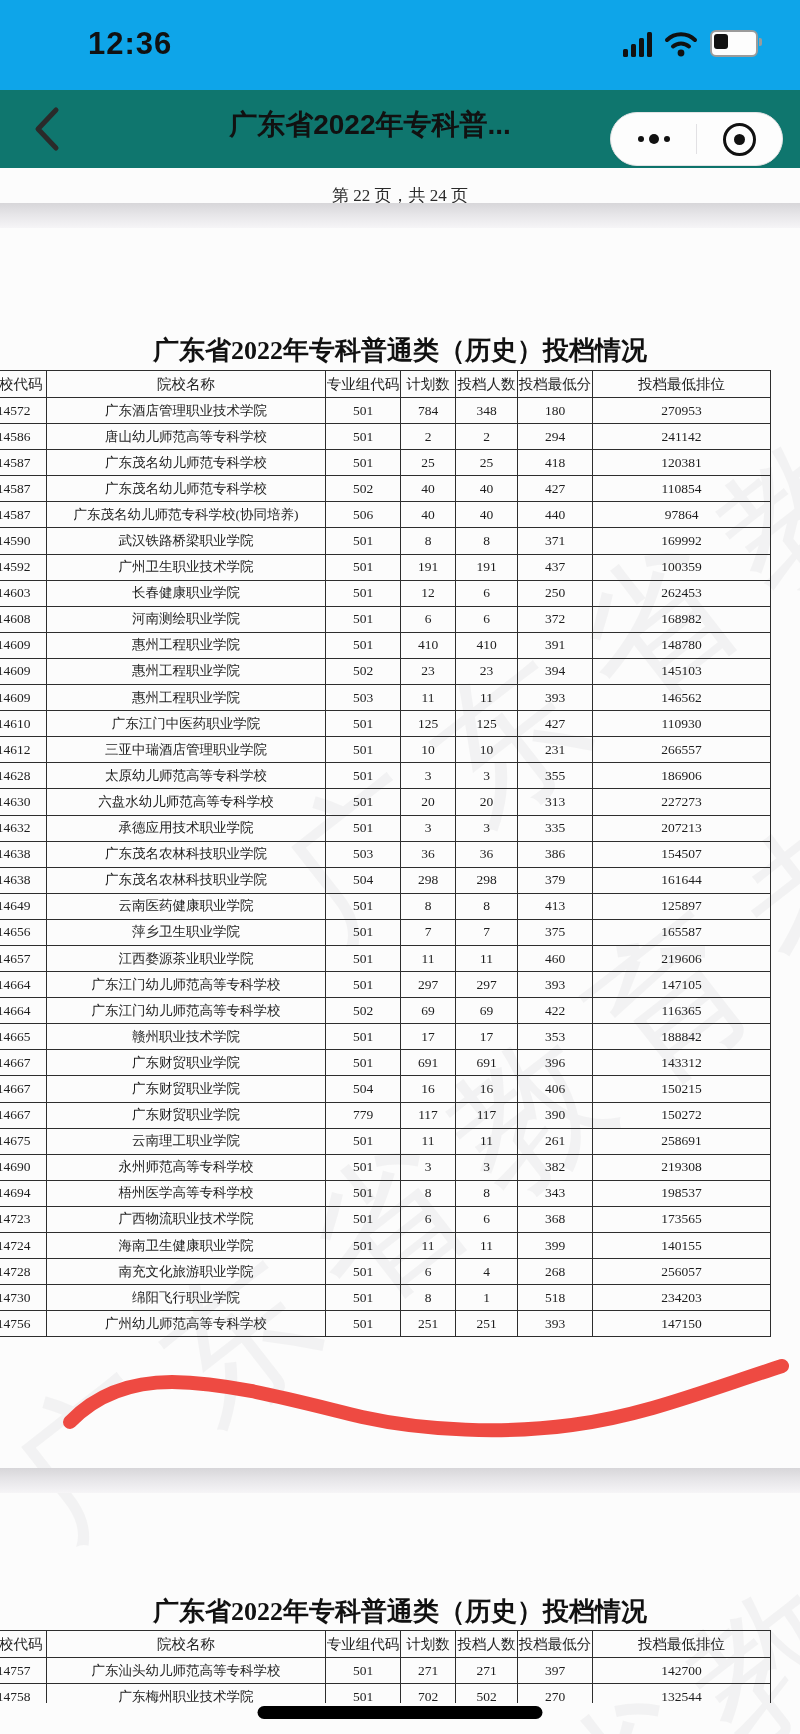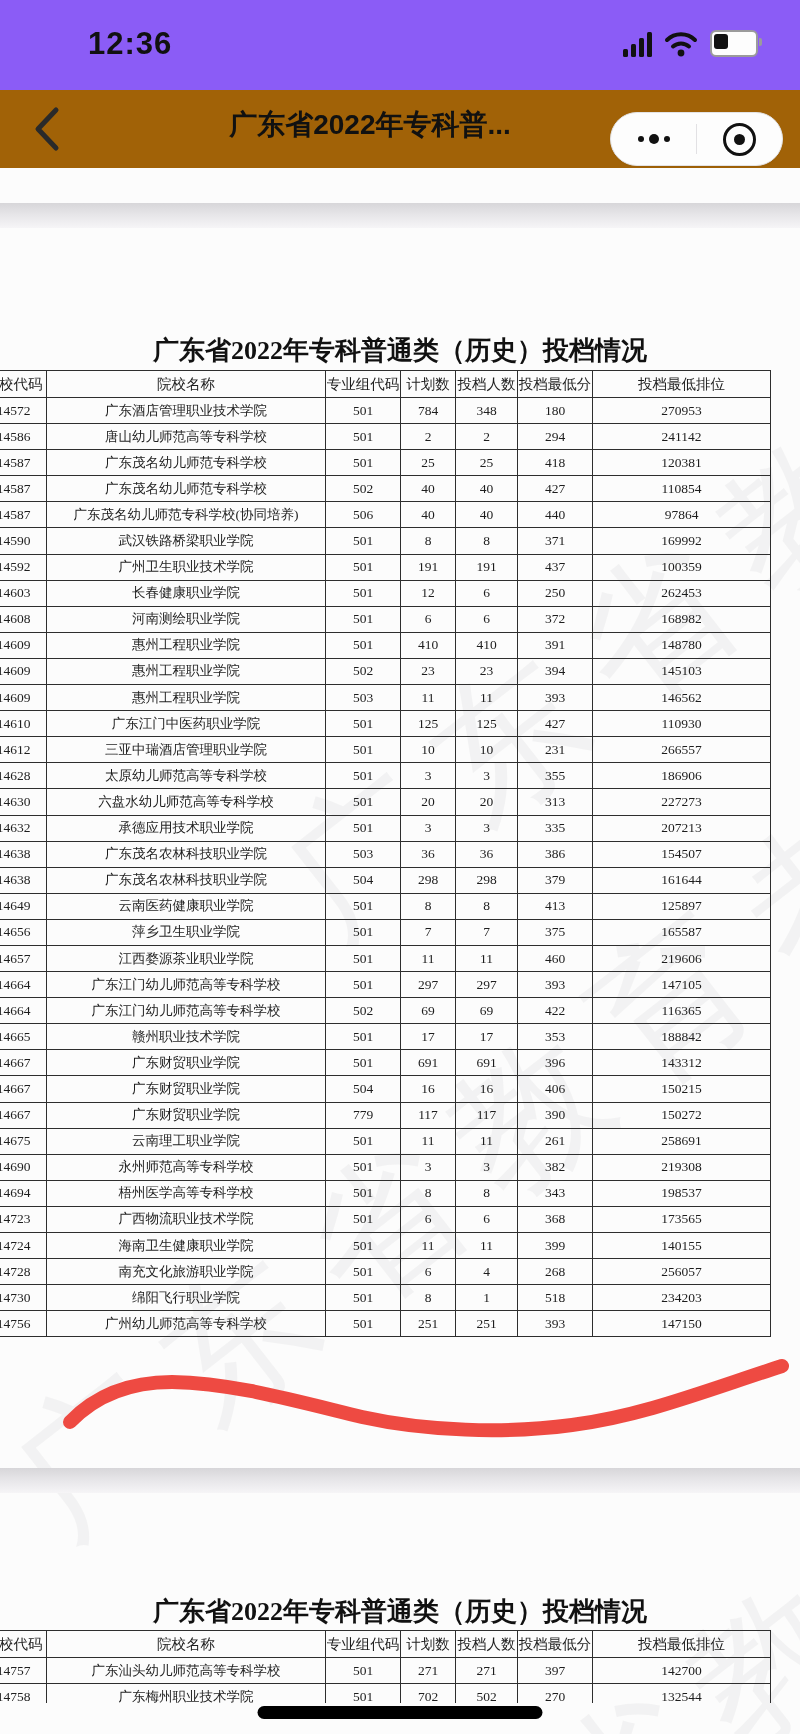--- a/index.html
+++ b/index.html
@@ -1,29 +1,29 @@
 <!DOCTYPE html>
 <html><head>
 <meta charset="utf-8">
 <style>
   html,body{margin:0;padding:0;}
   body{width:800px;height:1734px;position:relative;background:#fff;
        font-family:"Liberation Sans",sans-serif;overflow:hidden;}
   
-  .statusbar{position:absolute;left:0;top:0;width:800px;height:90px;background:#8b5cf6;z-index:30;}
+  .statusbar{position:absolute;left:0;top:0;width:800px;height:90px;background:#0ea5e9;z-index:30;}
   .time{position:absolute;left:88px;top:26px;font-size:31px;font-weight:bold;color:#111;letter-spacing:1px;}
   .sb-icons{position:absolute;right:42px;top:30px;display:flex;align-items:center;gap:12px;}
   .sigbars{display:flex;align-items:flex-end;gap:3px;height:26px;}
   .sigbars i{display:block;width:5px;background:#111;border-radius:1.5px;}
   .wifi{width:34px;height:26px;}
   .battery{position:relative;width:44px;height:23px;border:2px solid #9b9b9b;border-radius:6px;background:#fdfdfd;}
   .battery .fill{position:absolute;left:2px;top:2px;width:14px;height:15px;background:#111;border-radius:3px;}
   .battery .nub{position:absolute;right:-6px;top:6px;width:3px;height:8px;background:#9b9b9b;border-radius:0 2px 2px 0;}
   
-  .navbar{position:absolute;left:0;top:90px;width:800px;height:78px;background:#a16207;z-index:30;}
+  .navbar{position:absolute;left:0;top:90px;width:800px;height:78px;background:#0f766e;z-index:30;}
   .back{position:absolute;left:26px;top:12px;width:44px;height:54px;cursor:pointer;}
   .nav-title{position:absolute;left:140px;right:200px;top:16px;text-align:center;
              font-size:28px;font-weight:bold;color:#111;white-space:nowrap;overflow:hidden;}
   .capsule{position:absolute;right:17px;top:22px;width:171px;height:52px;background:#fdfdfd;
            border:1px solid #e3e3e5;border-radius:27px;display:flex;align-items:center;box-shadow:0 1px 2px rgba(0,0,0,.04);}
   .caps-half{flex:1;display:flex;align-items:center;justify-content:center;height:100%;cursor:pointer;}
   .dots{display:flex;align-items:center;gap:5px;}
   .dots i{display:block;background:#111;border-radius:50%;width:6px;height:6px;}
   .dots i.mid{width:10px;height:10px;}
   .caps-div{width:1px;height:30px;background:#e2e1e4;}
@@ -108,20 +108,21 @@
     </div>
   </div>
 </div>
 
 <div class="page">
 
   <div class="wm wm1">广东省教育考试院</div>
   <div class="wm wm2">广东省教育考试院</div>
   <div class="wm wm3">广东省教育考试院</div>
 
+  <div class="pager pager1">第 22 页，共 24 页</div>
   <div class="band band1"></div>
   <div class="doc-title doc-title1">广东省2022年专科普通类（历史）投档情况</div>
 
   <div class="tblwrap tbl1">
     <table>
       <colgroup>
           <col class="c1">
           <col class="c2">
           <col class="c3">
           <col class="c4">

